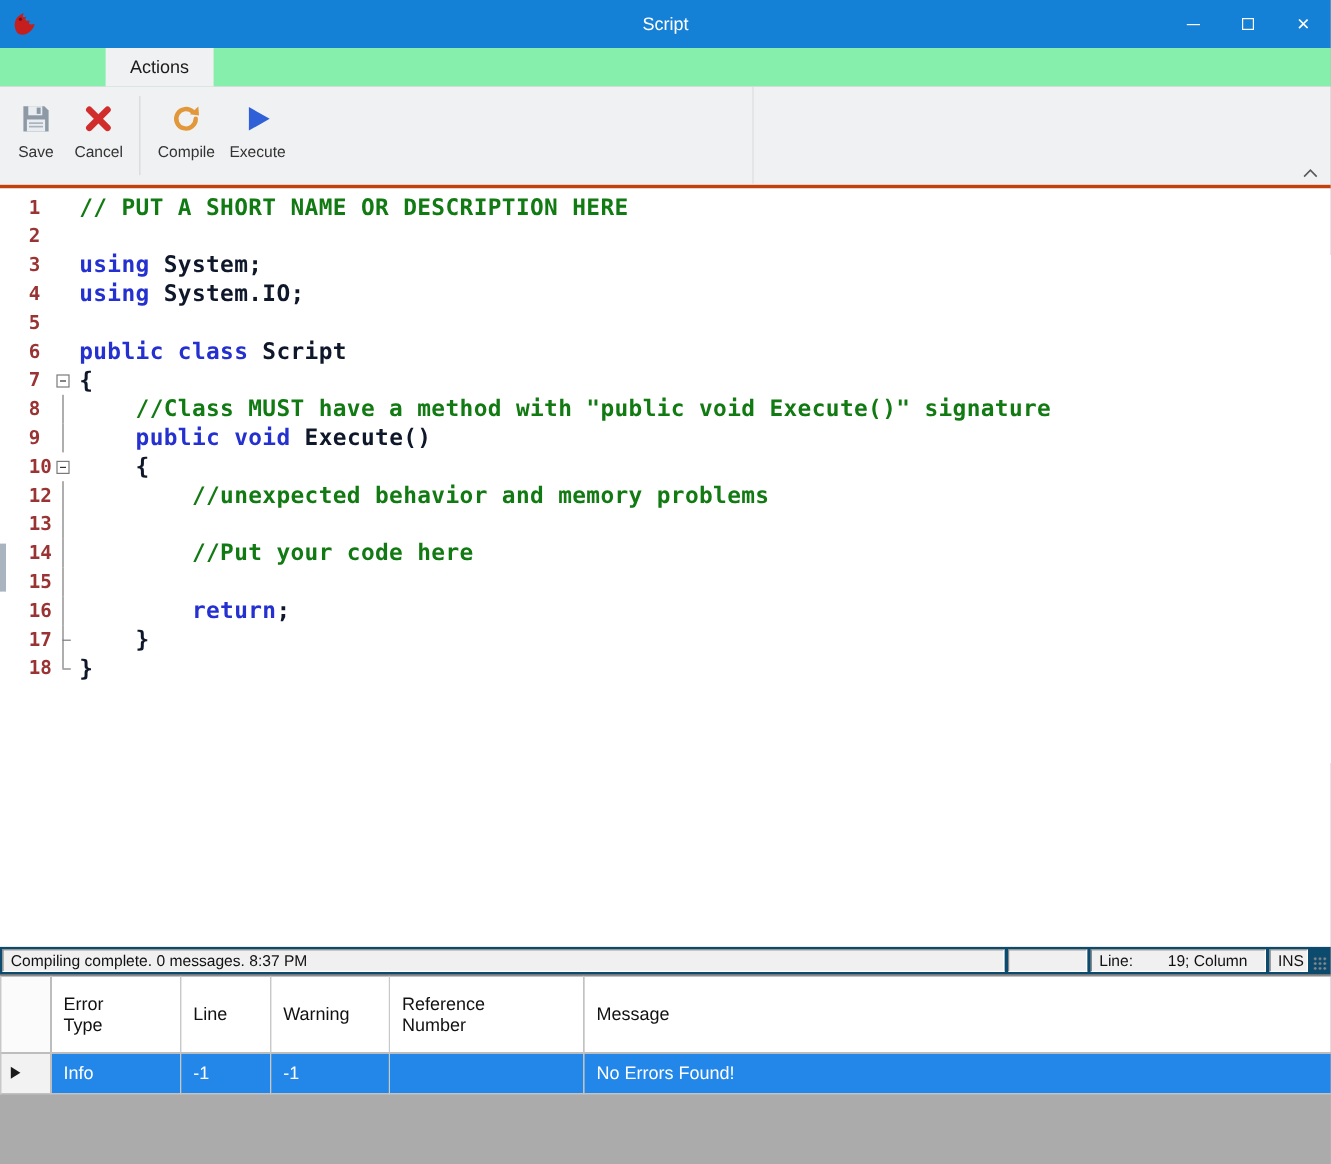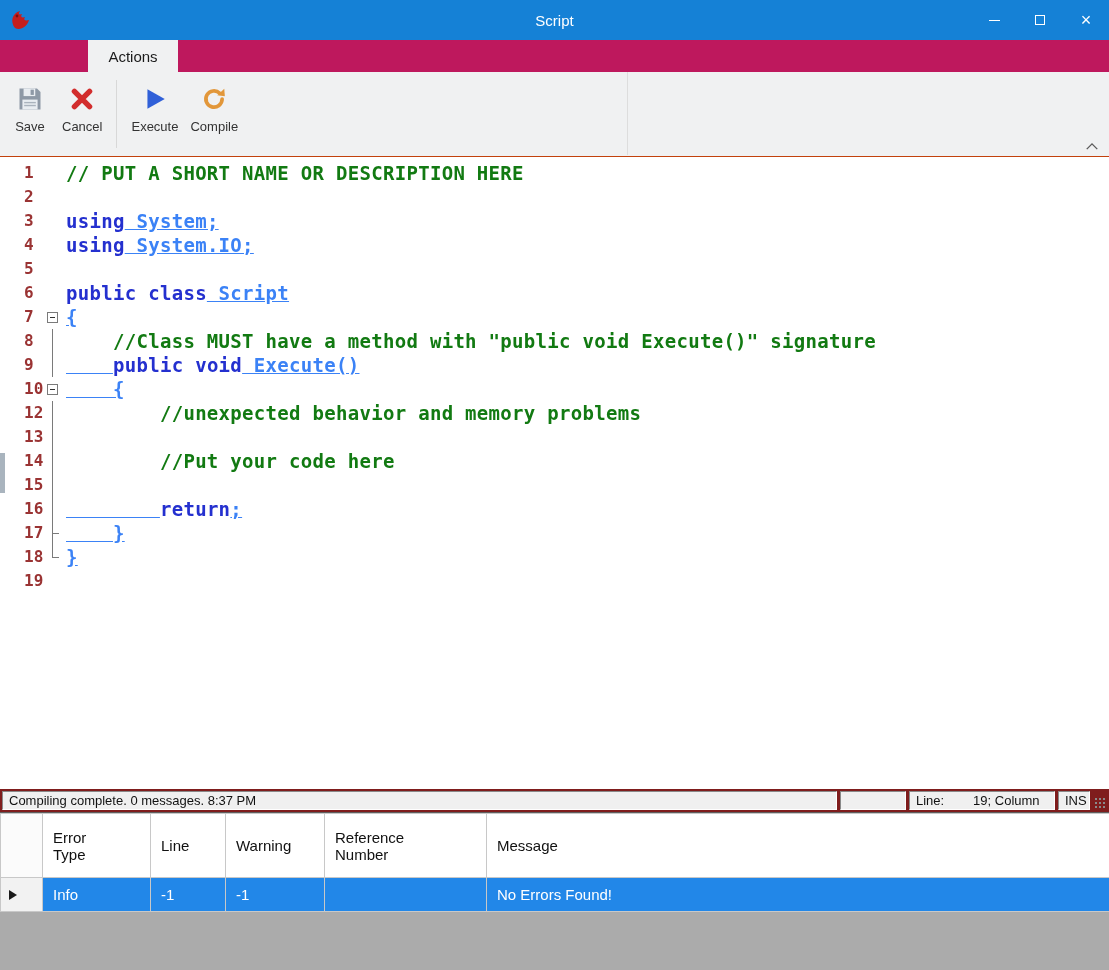--- a/index.html
+++ b/index.html
@@ -15,26 +15,26 @@
   .titlebar { flex:0 0 40px; background:#1581d6; position:relative; display:flex; align-items:center; }
   .app-icon { position:absolute; left:8px; top:7px; width:26px; height:26px; }
   .title { width:100%; text-align:center; color:#ffffff; font-size:15px; }
   .caption-buttons { position:absolute; right:0; top:0; height:40px; display:flex; }
   .cap { width:46px; height:40px; display:flex; align-items:center; justify-content:center; color:#fff; }
   .min-glyph { width:11px; height:1px; background:#fff; display:block; }
   .max-glyph { width:10px; height:10px; border:1px solid #fff; display:block; }
   .close-glyph { font-size:18px; line-height:1; }
 
   
-  .tabband { flex:0 0 32px; background:#be185d; display:flex; align-items:flex-end; }
+  .tabband { flex:0 0 32px; background:#86efac; display:flex; align-items:flex-end; }
   .tab { margin-left:88px; height:32px; min-width:90px; padding:0 18px; background:#f0f1f2;
          color:#1b1b1b; display:flex; align-items:center; justify-content:center; font-size:15px; }
 
   
-  .toolbar { flex:0 0 85px; background:#f0f1f2; border-bottom:1px solid #c2410c;
+  .toolbar { flex:0 0 85px; background:#f0f1f2; border-bottom:3px solid #c2410c;
              position:relative; display:flex; align-items:stretch; padding-left:4px; }
   .tb-btn { min-width:52px; padding:12px 6px 0 6px; display:flex; flex-direction:column; align-items:center; gap:5px; cursor:default; }
   .tb-btn .lbl { font-size:13px; color:#333; }
   .tb-btn .icon { width:30px; height:30px; display:flex; align-items:center; justify-content:center; }
   .tb-sep { width:1px; background:#d8d8d8; margin:8px 8px; }
   .group-sep { position:absolute; left:627px; top:0; bottom:1px; width:1px; background:#dddddd; }
   .chevron { position:absolute; right:8px; bottom:4px; width:18px; height:12px; display:flex; align-items:center; justify-content:center; }
 
   
   .editor { flex:0 0 632px; background:#ffffff; position:relative; overflow:hidden;
@@ -46,26 +46,26 @@
   .fold.box::before { content:""; position:absolute; left:3px; top:7px; width:9px; height:9px;
                       border:1px solid #7a7a7a; background:#fff; }
   .fold.box::after { content:""; position:absolute; left:6px; top:12px; width:5px; height:1px; background:#333; }
   .fold.line::before { content:""; position:absolute; left:8px; top:0; bottom:0; width:1px; background:#7a7a7a; }
   .fold.tee::before { content:""; position:absolute; left:8px; top:0; bottom:0; width:1px; background:#7a7a7a; }
   .fold.tee::after { content:""; position:absolute; left:8px; top:12px; width:7px; height:1px; background:#7a7a7a; }
   .fold.end::before { content:""; position:absolute; left:8px; top:0; height:12px; width:1px; background:#7a7a7a; }
   .fold.end::after { content:""; position:absolute; left:8px; top:12px; width:7px; height:1px; background:#7a7a7a; }
   .codetext { padding-left:4px; letter-spacing:0.3px; }
   .tok-k { color:#2430cf; }
-  .tok-p { color:#3b82f6;text-decoration:underline; }
+  .tok-p { color:#0f172a; }
   .tok-c { color:#127a12; }
   .edge-marker { position:absolute; left:0; top:296px; width:5px; height:40px; background:#a9b4be; }
 
   
-  .statusbar { flex:0 0 23px; background:#7f1d1d; display:flex; align-items:stretch;
+  .statusbar { flex:0 0 23px; background:#0c4a6e; display:flex; align-items:stretch;
                padding:2px 2px; gap:3px; font-size:13px; color:#111; }
   .panel { border:1px solid; border-color:#898989 #ffffff #ffffff #898989;
            padding:0 6px; display:flex; align-items:center; overflow:hidden; white-space:pre; background:#f0f0f0; }
   .p1 { flex:1 1 auto; }
   .p2 { flex:0 0 66px; }
   .p3 { flex:0 0 146px; }
   .p4 { flex:0 0 32px; }
   .grip { flex:0 0 14px; position:relative; }
   .grip::after { content:""; position:absolute; right:1px; bottom:1px; width:12px; height:12px;
                  background-image:radial-gradient(#8a8a8a 1px, transparent 1.2px);
@@ -134,33 +134,33 @@
         <svg viewBox="0 0 24 24" width="26" height="26">
           <path d="M5 5 L19 19 M19 5 L5 19" stroke="#d22d2d" stroke-width="5" stroke-linecap="round" fill="none"></path>
         </svg>
       </span>
       <span class="lbl">Cancel</span>
     </div>
     <div class="tb-sep"></div>
     <div class="tb-btn">
       <span class="icon">
         <svg viewBox="0 0 24 24" width="26" height="26">
-          <polygon points="5,3 21,12 5,21" fill="#3060d8"></polygon>
-        </svg>
-      </span>
-      <span class="lbl">Execute</span>
-    </div>
-    <div class="tb-btn">
-      <span class="icon">
-        <svg viewBox="0 0 24 24" width="26" height="26">
           <path d="M19.5 12 a7.5 7.5 0 1 1 -2.2-5.3" stroke="#e2973a" stroke-width="3.4" fill="none" stroke-linecap="round"></path>
           <polygon points="21.5,2.5 22,9.5 15,8.5" fill="#e2973a"></polygon>
         </svg>
       </span>
       <span class="lbl">Compile</span>
+    </div>
+    <div class="tb-btn">
+      <span class="icon">
+        <svg viewBox="0 0 24 24" width="26" height="26">
+          <polygon points="5,3 21,12 5,21" fill="#3060d8"></polygon>
+        </svg>
+      </span>
+      <span class="lbl">Execute</span>
     </div>
     <div class="group-sep"></div>
     <div class="chevron">
       <svg viewBox="0 0 16 10" width="14" height="9">
         <polyline points="2,8 8,2 14,8" stroke="#5a5a5a" stroke-width="1.6" fill="none"></polyline>
       </svg>
     </div>
   </div>
 
   <div class="editor">
@@ -175,21 +175,20 @@
         <div class="cl"><span class="ln">8</span><span class="fold line"></span><span class="codetext"><span class="tok-c">    //Class MUST have a method with "public void Execute()" signature</span></span></div>
         <div class="cl"><span class="ln">9</span><span class="fold line"></span><span class="codetext"><span class="tok-p">    </span><span class="tok-k">public void</span><span class="tok-p"> Execute()</span></span></div>
         <div class="cl"><span class="ln">10</span><span class="fold box"></span><span class="codetext"><span class="tok-p">    {</span></span></div>
         <div class="cl"><span class="ln">12</span><span class="fold line"></span><span class="codetext"><span class="tok-c">        //unexpected behavior and memory problems</span></span></div>
         <div class="cl"><span class="ln">13</span><span class="fold line"></span><span class="codetext"></span></div>
         <div class="cl"><span class="ln">14</span><span class="fold line"></span><span class="codetext"><span class="tok-c">        //Put your code here</span></span></div>
         <div class="cl"><span class="ln">15</span><span class="fold line"></span><span class="codetext"></span></div>
         <div class="cl"><span class="ln">16</span><span class="fold line"></span><span class="codetext"><span class="tok-p">        </span><span class="tok-k">return</span><span class="tok-p">;</span></span></div>
         <div class="cl"><span class="ln">17</span><span class="fold tee"></span><span class="codetext"><span class="tok-p">    }</span></span></div>
         <div class="cl"><span class="ln">18</span><span class="fold end"></span><span class="codetext"><span class="tok-p">}</span></span></div>
-        <div class="cl"><span class="ln">19</span><span class="fold"></span><span class="codetext"></span></div>
       </div>
     <div class="edge-marker"></div>
   </div>
 
   <div class="statusbar">
     <div class="panel p1">Compiling complete. 0 messages. 8:37 PM</div>
     <div class="panel p2"></div>
     <div class="panel p3">Line:        19; Column</div>
     <div class="panel p4">INS</div>
     <div class="grip"></div>

